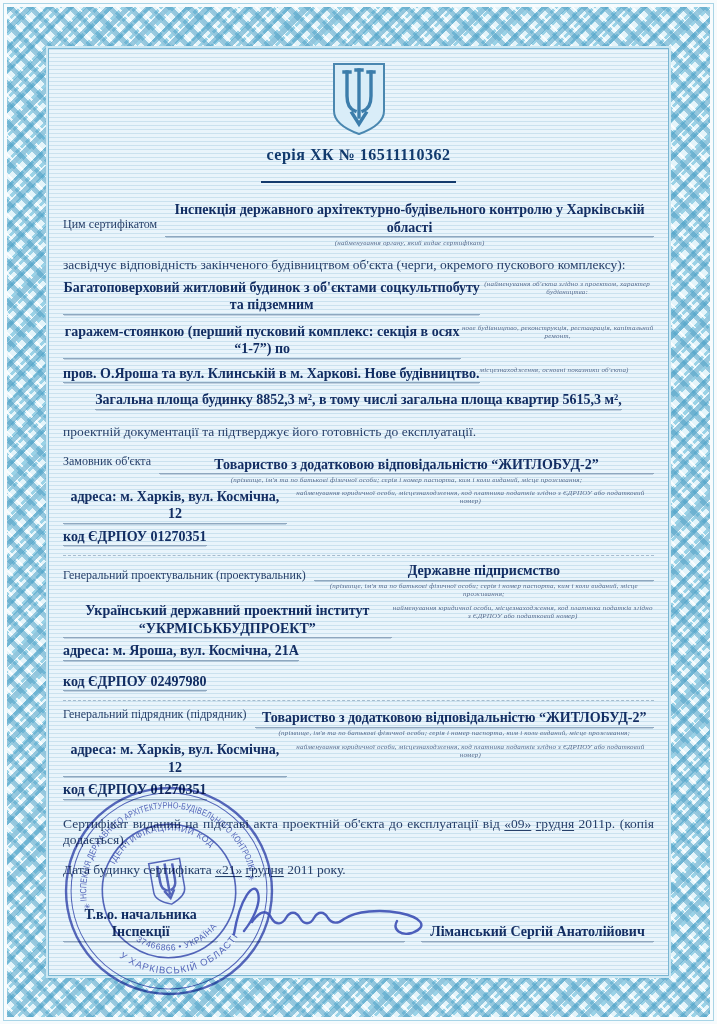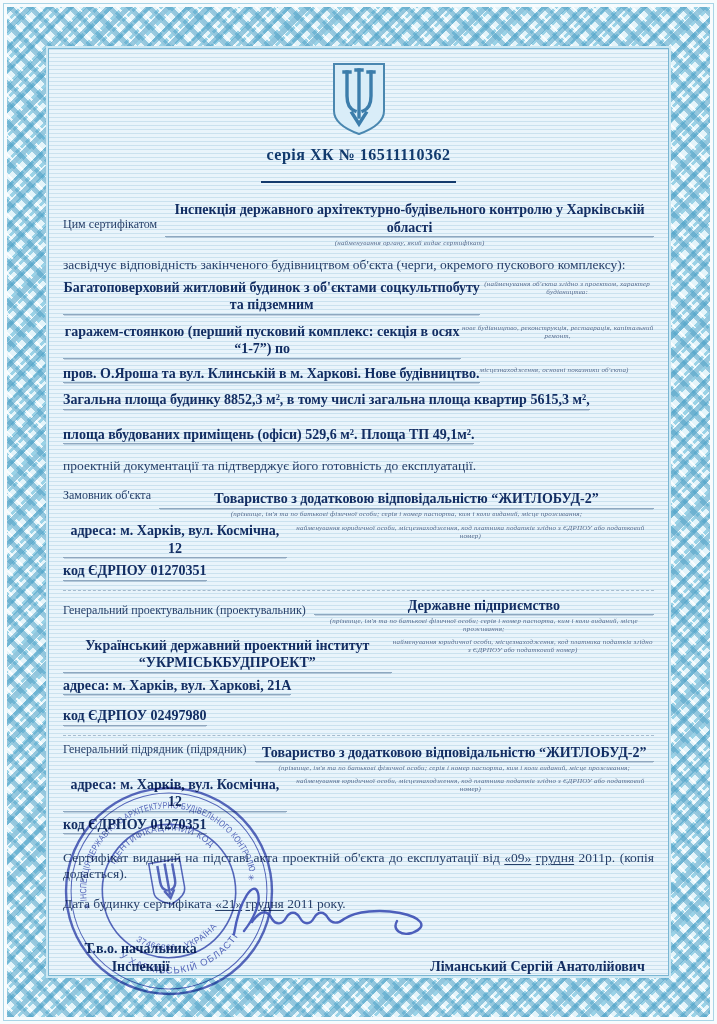--- a/index.html
+++ b/index.html
@@ -52,21 +52,21 @@
     box-shadow:0 2px 0 -1px rgba(142,167,191,.45);
   }
   .cap{
     font-size:7px;font-style:italic;color:#53698c;text-align:center;
     margin-top:1.5px;line-height:1.15;letter-spacing:.2px;
   }
   .vline{display:flex;flex-direction:row;}
   .plain{font-size:13.5px;margin:0;color:#27406a;}
   .u{text-decoration:underline;text-underline-offset:2px;}
   .dashsep{border-top:1px dashed rgba(110,140,170,.55);margin-top:9px;height:0;}
-  .mt4{margin-top:4px;} .mt6{margin-top:6px;} .mt8{margin-top:8px;}
+  .mt4{margin-top:4px;} .mt6{margin-top:6px;} .mt8{margin-top:8px;justify-content:center;}
   .mt10{margin-top:10px;} .mt12{margin-top:12px;} .mt14{margin-top:14px;}
   .mt16{margin-top:16px;}
   .justify{text-align:justify;}
   .sigrow{display:flex;align-items:flex-end;gap:16px;margin-top:28px;}
   .sigcol-pos{width:190px;} .sigcol-sign{flex:1.1;} .sigcol-name{flex:1.5;}
   .stamp{
     position:absolute;left:62px;top:784px;width:214px;height:214px;
     opacity:.82;transform:rotate(-10deg);pointer-events:none;z-index:6;
     mix-blend-mode:multiply;
   }
@@ -117,23 +117,20 @@
       <span class="fill">гаражем-стоянкою (перший пусковий комплекс: секція в осях “1-7”) по</span>
       <span class="cap">нове будівництво, реконструкція, реставрація, капітальний ремонт,</span>
     </div>
     <div class="vline mt6">
       <span class="fill">пров. О.Яроша та вул. Клинській в м. Харкові. Нове будівництво.</span>
       <span class="cap">місцезнаходження, основні показники об'єкта)</span>
     </div>
     <div class="vline mt8">
       <span class="fill">Загальна площа будинку 8852,3 м², в тому числі загальна площа квартир 5615,3 м²,</span>
     </div>
-    <div class="vline mt16">
-      <span class="fill">площа вбудованих приміщень (офіси) 529,6 м². Площа ТП 49,1м².</span>
-    </div>
 
     <p class="plain mt14">проектній документації та підтверджує його готовність до експлуатації.</p>
 
     <div class="frow mt14">
       <span class="lbl">Замовник об'єкта</span>
       <span class="fw">
         <span class="fill">Товариство з додатковою відповідальністю “ЖИТЛОБУД-2”</span>
         <span class="cap">(прізвище, ім'я та по батькові фізичної особи; серія і номер паспорта, ким і коли виданий, місце проживання;</span>
       </span>
     </div>
@@ -152,21 +149,21 @@
       <span class="fw">
         <span class="fill">Державне підприємство</span>
         <span class="cap">(прізвище, ім'я та по батькові фізичної особи; серія і номер паспорта, ким і коли виданий, місце проживання;</span>
       </span>
     </div>
     <div class="vline mt4">
       <span class="fill">Український державний проектний інститут “УКРМІСЬКБУДПРОЕКТ”</span>
       <span class="cap">найменування юридичної особи, місцезнаходження, код платника податків згідно з ЄДРПОУ або податковий номер)</span>
     </div>
     <div class="vline mt4">
-      <span class="fill">адреса: м. Харків, вул. Харкові, 21А</span>
+      <span class="fill">адреса: м. Яроша, вул. Космічна, 21А</span>
     </div>
     <div class="vline mt12">
       <span class="fill">код ЄДРПОУ 02497980</span>
     </div>
 
     <div class="dashsep"></div>
 
     <div class="frow mt6">
       <span class="lbl">Генеральний підрядник (підрядник)</span>
       <span class="fw">

